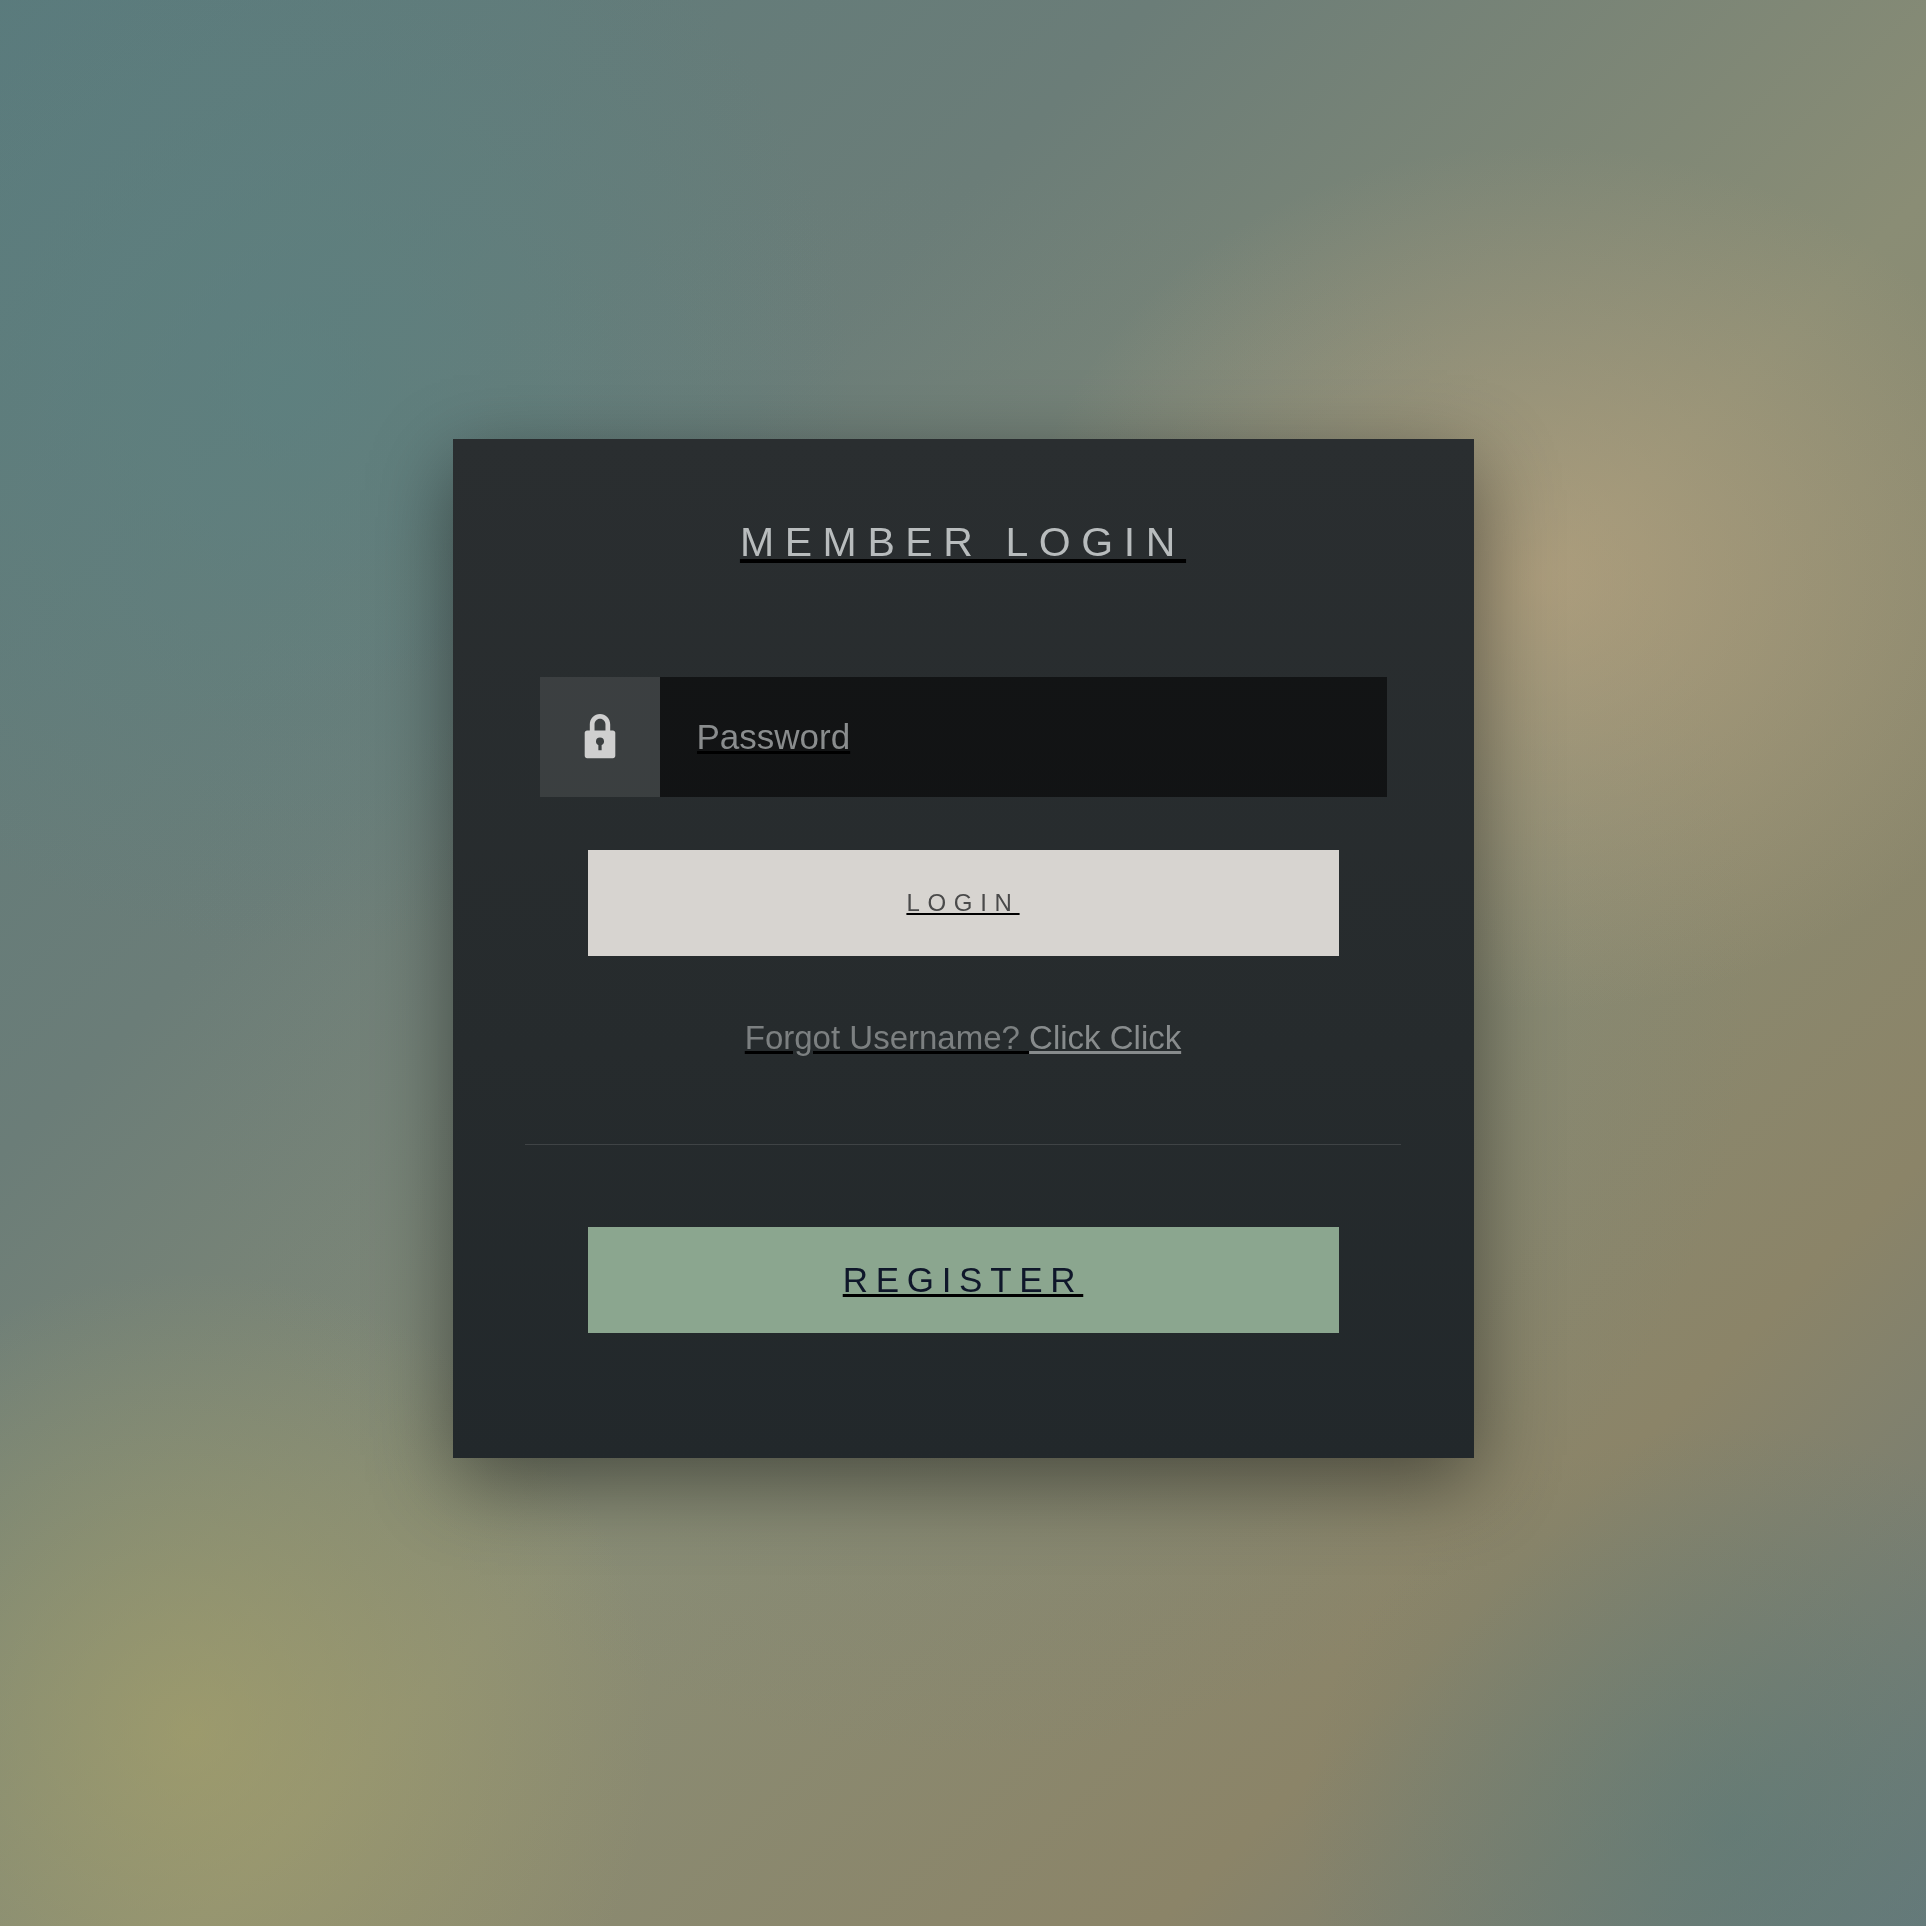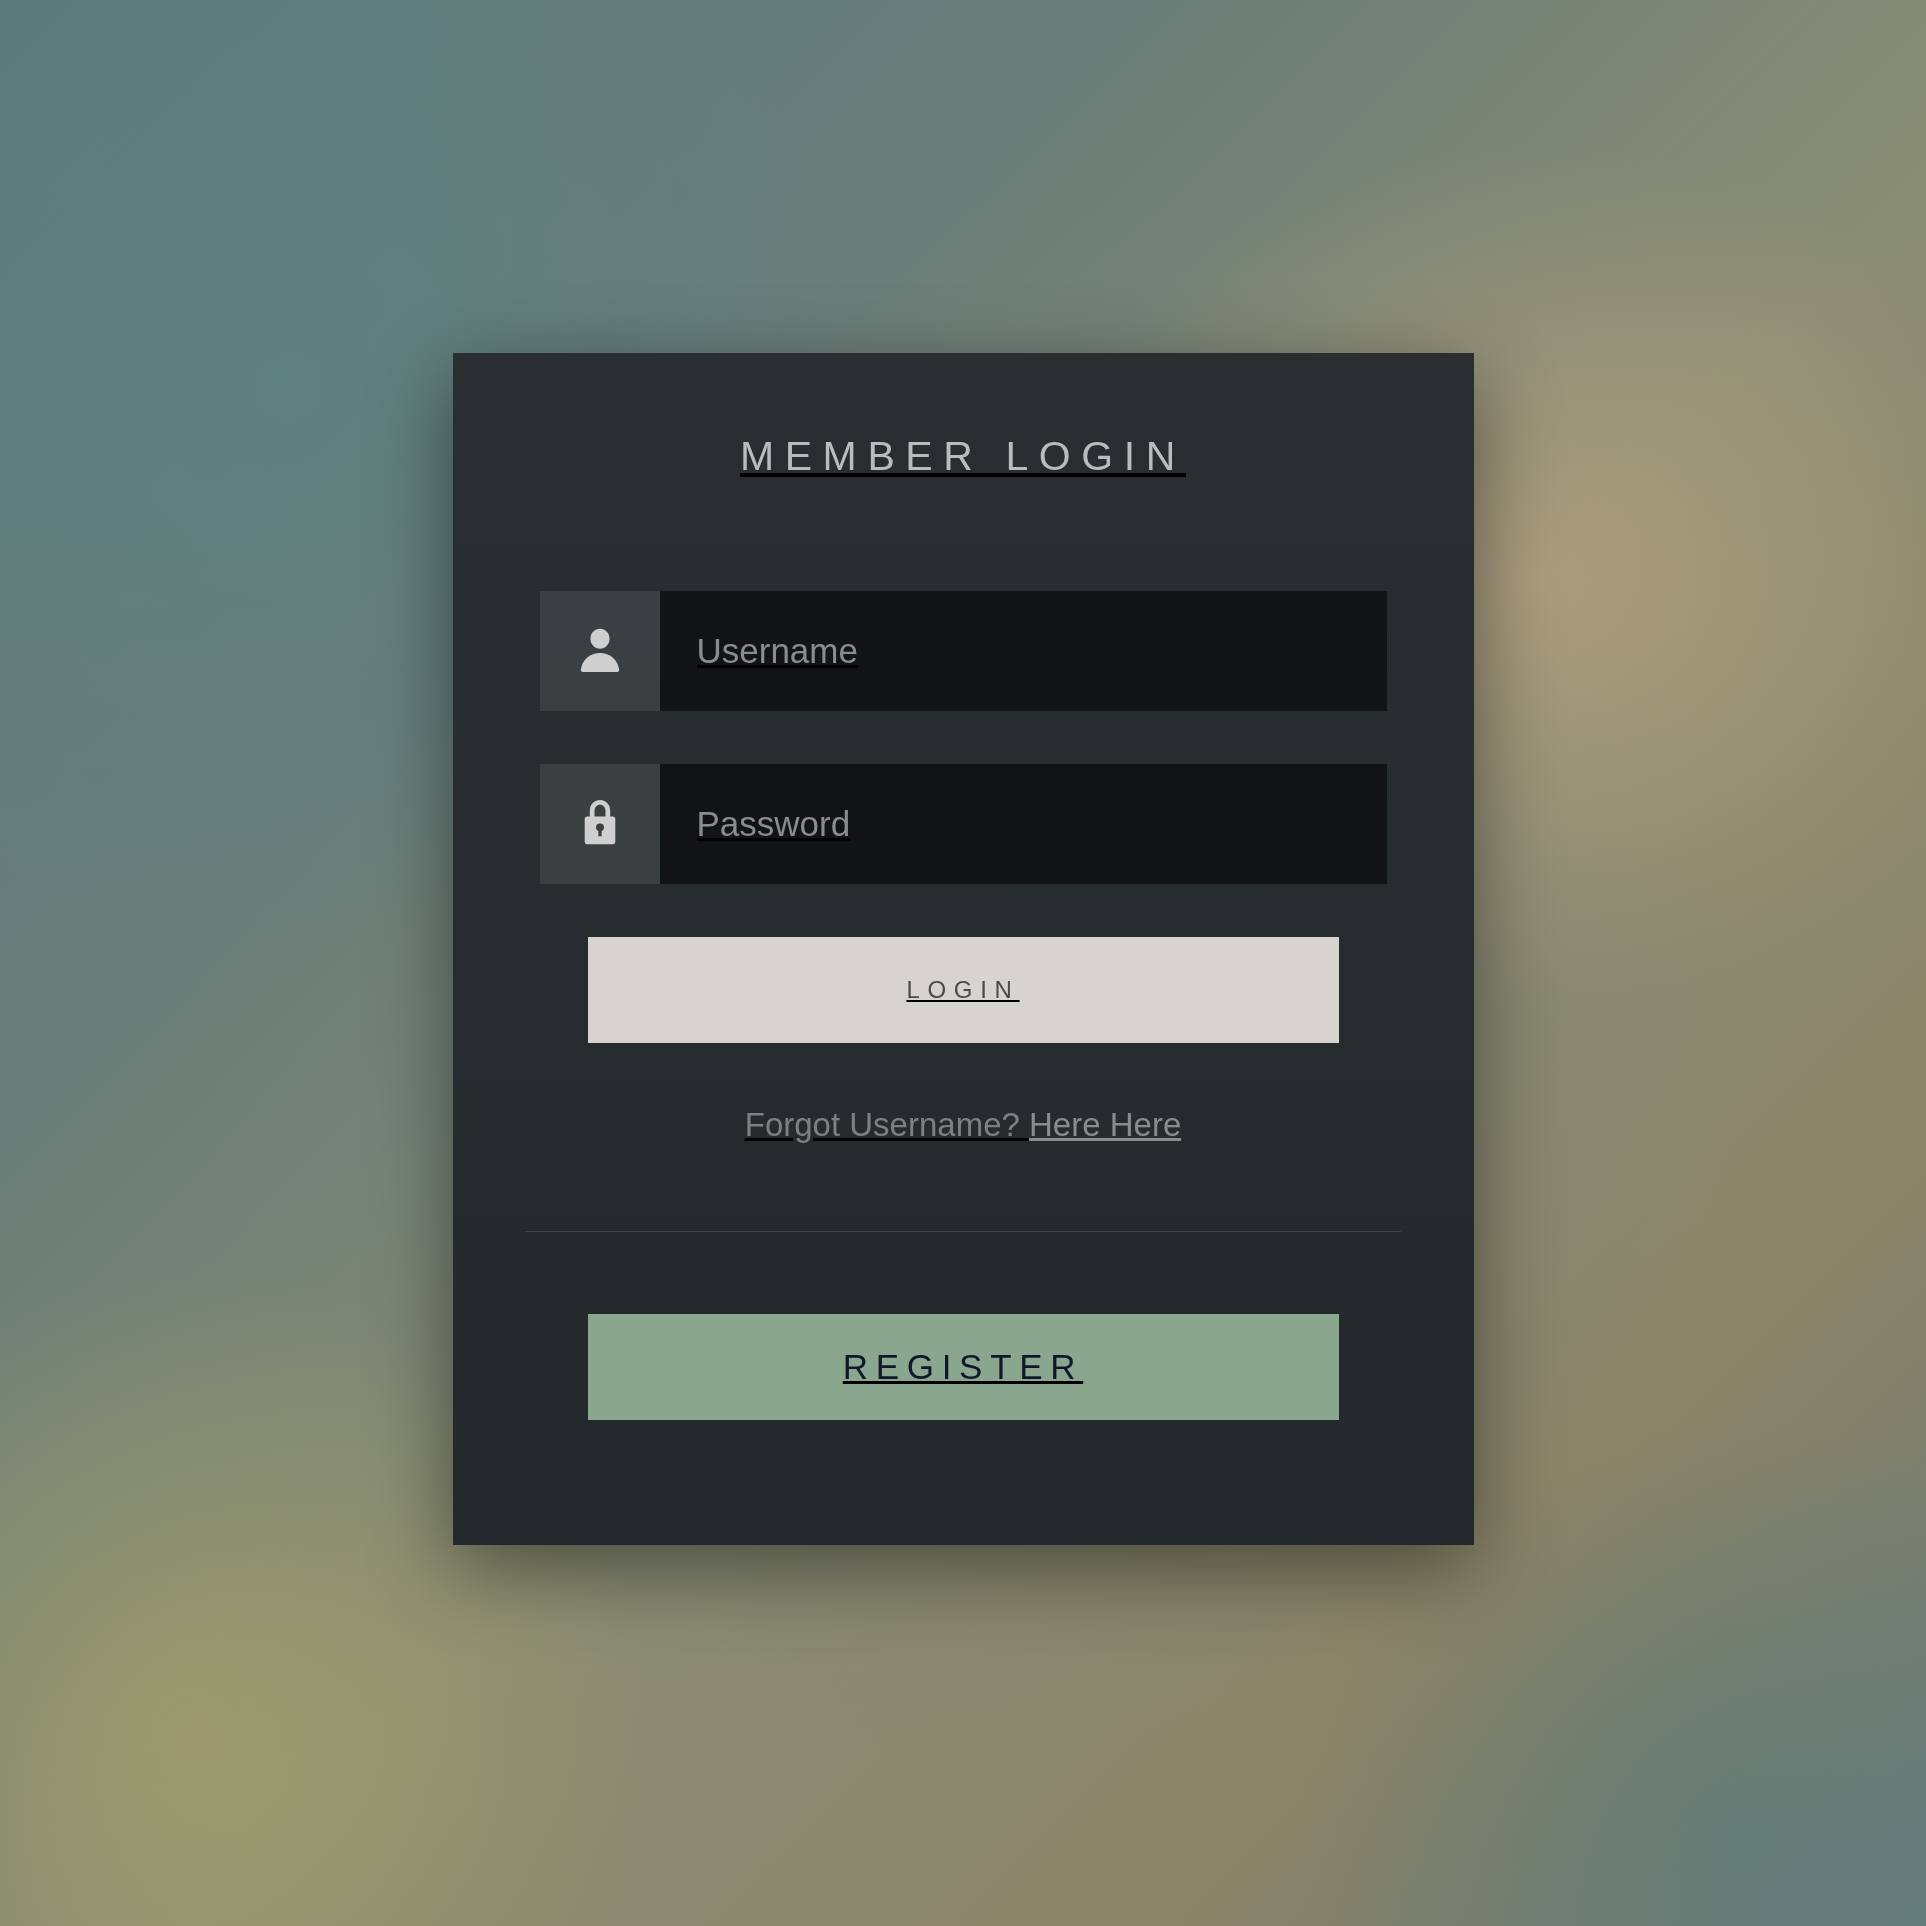--- a/index.html
+++ b/index.html
@@ -129,46 +129,36 @@
       cursor: pointer;
     }
   </style>
 </head>
 <body>
 
 <div class="login-card">
 
   <h1 class="title">MEMBER LOGIN</h1>
 
-  <div class="input-row">
-    <div class="input-icon-box">
-      <span>
-        <svg viewBox="0 0 24 26">
-            <path d="M12 2.2c-2.8 0-5 2.3-5 5.2s2.2 5.2 5 5.2 5-2.3 5-5.2-2.2-5.2-5-5.2zm0 12.6c-5.1 0-9.3 3.3-10 8.8-.1.6.4 1.2 1 1.2h18c.6 0 1.1-.6 1-1.2-.7-5.5-4.9-8.8-10-8.8z"></path>
-          </svg>
-      </span>
-    </div>
-    <input type="text" class="input-field" placeholder="Username" style="">
-  </div>
 
   <div class="input-row">
     <div class="input-icon-box">
       <span>
         <svg viewBox="0 0 24 28">
             <path d="M12 1.6c-3.1 0-5.6 2.5-5.6 5.7v3.4H4.9c-.7 0-1.3.6-1.3 1.3v12.6c0 .7.6 1.3 1.3 1.3h14.2c.7 0 1.3-.6 1.3-1.3V12c0-.7-.6-1.3-1.3-1.3h-1.5V7.3c0-3.2-2.5-5.7-5.6-5.7zm0 2.6c1.7 0 3 1.4 3 3.1v3.4H9V7.3c0-1.7 1.3-3.1 3-3.1zm0 10.3a2.2 2.2 0 0 1 2.2 2.2c0 .9-.5 1.7-1.3 2v2.9h-1.8v-2.9c-.8-.3-1.3-1.1-1.3-2a2.2 2.2 0 0 1 2.2-2.2z"></path>
           </svg>
       </span>
     </div>
     <input type="password" class="input-field" placeholder="Password" style="">
   </div>
 
   <button class="login-button">LOGIN</button>
 
   <p class="forgot-line">
-    <span>Forgot Username? </span><a class="forgot-link">Here Here</a>
+    <span>Forgot Username? </span><a class="forgot-link">Click Click</a>
   </p>
 
   <div class="divider"></div>
 
   <button class="register-button">REGISTER</button>
 
 </div>
 
 
 </body></html>

